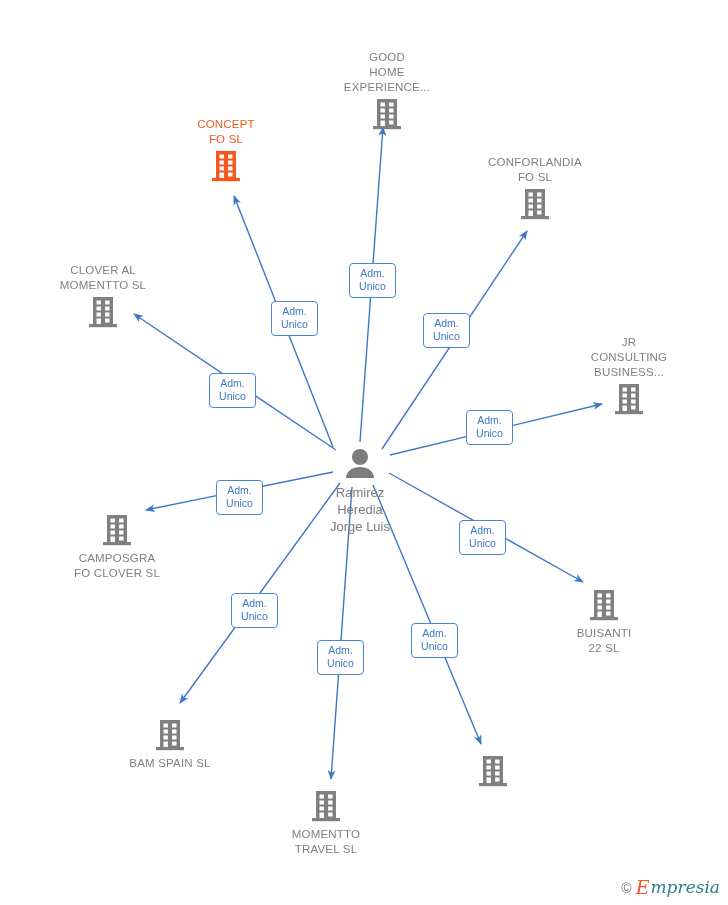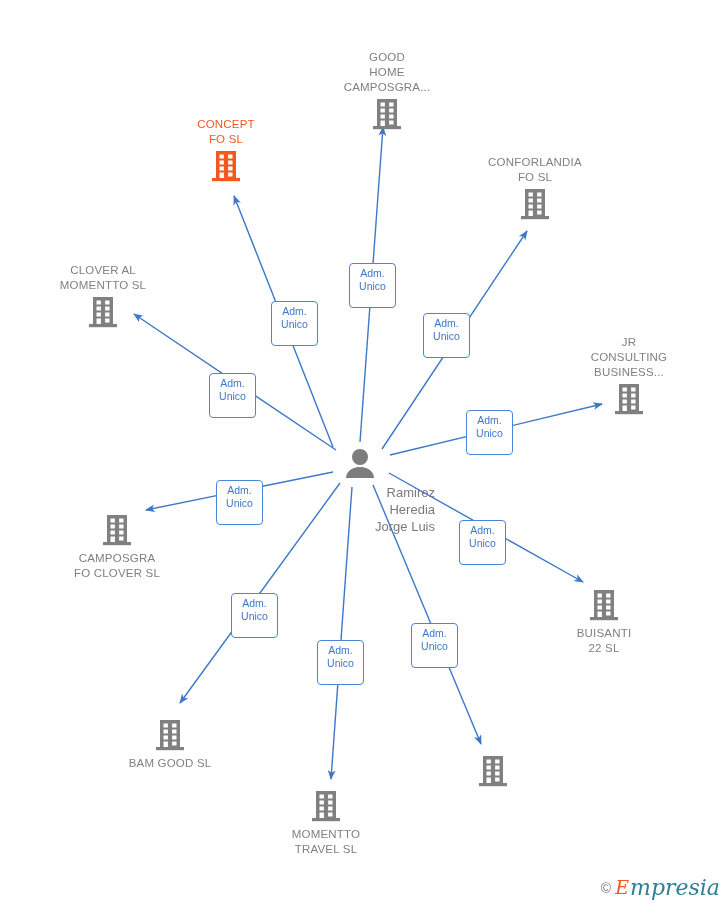--- a/index.html
+++ b/index.html
@@ -53,29 +53,28 @@
     width: 150px;
     margin-left: -75px;
     text-align: center;
   }
   .person-name {
     font-size: 13px;
     color: #7a7a7a;
     line-height: 17px;
     margin-top: 2px;
     white-space: pre-line;
-    text-align: right;
   }
 
   
   .chip {
     position: absolute;
     box-sizing: border-box;
     width: 47px;
-    padding: 3px 0 14px 0;
+    padding: 3px 0 4px 0;
     background: #ffffff;
     border: 1px solid #4a86d8;
     border-radius: 4px;
     color: #3d78c8;
     font-size: 10.5px;
     line-height: 13px;
     text-align: center;
     white-space: pre-line;
   }
 
@@ -97,21 +96,21 @@
     color: #f4581f;
     font-family: "DejaVu Serif", serif;
     font-style: italic;
     font-size: 19px;
     line-height: 19px;
   }
   #watermark .wm-rest {
     color: #2e7f93;
     font-family: "DejaVu Serif", serif;
     font-style: italic;
-    font-size: 22px;
+    font-size: 17px;
     line-height: 19px;
     margin-left: -3px;
   }
 </style>
 </head>
 <body>
 
 <div id="canvas">
 
   <svg id="edges" viewBox="0 0 728 905" xmlns="http://www.w3.org/2000/svg">
@@ -159,21 +158,21 @@
             <rect x="17.1" y="10.5" width="4.4" height="4" fill="#ffffff"></rect>
             <rect x="8.5" y="16.5" width="4.4" height="4" fill="#ffffff"></rect>
             <rect x="17.1" y="16.5" width="4.4" height="4" fill="#ffffff"></rect>
             <rect x="8.5" y="22.5" width="4.4" height="5.5" fill="#ffffff"></rect>
             <rect x="17.1" y="22.5" width="4.4" height="4" fill="#ffffff"></rect>
           </svg></span>
       </div>
       <div class="node label-top" style="left:387px; top:50px;">
         <div class="node-label" style="color:#808080">GOOD
 HOME
-CAMPOSGRA...</div>
+EXPERIENCE...</div>
         <span class="node-icon"><svg width="30" height="32" viewBox="0 0 30 32" xmlns="http://www.w3.org/2000/svg">
             <rect x="5" y="1" width="20" height="27" fill="#808080"></rect>
             <rect x="1" y="28" width="28" height="3.2" fill="#808080"></rect>
             <rect x="8.5" y="4.5" width="4.4" height="4" fill="#ffffff"></rect>
             <rect x="17.1" y="4.5" width="4.4" height="4" fill="#ffffff"></rect>
             <rect x="8.5" y="10.5" width="4.4" height="4" fill="#ffffff"></rect>
             <rect x="17.1" y="10.5" width="4.4" height="4" fill="#ffffff"></rect>
             <rect x="8.5" y="16.5" width="4.4" height="4" fill="#ffffff"></rect>
             <rect x="17.1" y="16.5" width="4.4" height="4" fill="#ffffff"></rect>
             <rect x="8.5" y="22.5" width="4.4" height="5.5" fill="#ffffff"></rect>
@@ -251,21 +250,21 @@
             <rect x="1" y="28" width="28" height="3.2" fill="#808080"></rect>
             <rect x="8.5" y="4.5" width="4.4" height="4" fill="#ffffff"></rect>
             <rect x="17.1" y="4.5" width="4.4" height="4" fill="#ffffff"></rect>
             <rect x="8.5" y="10.5" width="4.4" height="4" fill="#ffffff"></rect>
             <rect x="17.1" y="10.5" width="4.4" height="4" fill="#ffffff"></rect>
             <rect x="8.5" y="16.5" width="4.4" height="4" fill="#ffffff"></rect>
             <rect x="17.1" y="16.5" width="4.4" height="4" fill="#ffffff"></rect>
             <rect x="8.5" y="22.5" width="4.4" height="5.5" fill="#ffffff"></rect>
             <rect x="17.1" y="22.5" width="4.4" height="4" fill="#ffffff"></rect>
           </svg></span>
-        <div class="node-label" style="color:#808080">BAM GOOD  SL</div>
+        <div class="node-label" style="color:#808080">BAM SPAIN  SL</div>
       </div>
       <div class="node label-bottom" style="left:326px; top:790px;">
         <span class="node-icon"><svg width="30" height="32" viewBox="0 0 30 32" xmlns="http://www.w3.org/2000/svg">
             <rect x="5" y="1" width="20" height="27" fill="#808080"></rect>
             <rect x="1" y="28" width="28" height="3.2" fill="#808080"></rect>
             <rect x="8.5" y="4.5" width="4.4" height="4" fill="#ffffff"></rect>
             <rect x="17.1" y="4.5" width="4.4" height="4" fill="#ffffff"></rect>
             <rect x="8.5" y="10.5" width="4.4" height="4" fill="#ffffff"></rect>
             <rect x="17.1" y="10.5" width="4.4" height="4" fill="#ffffff"></rect>
             <rect x="8.5" y="16.5" width="4.4" height="4" fill="#ffffff"></rect>

